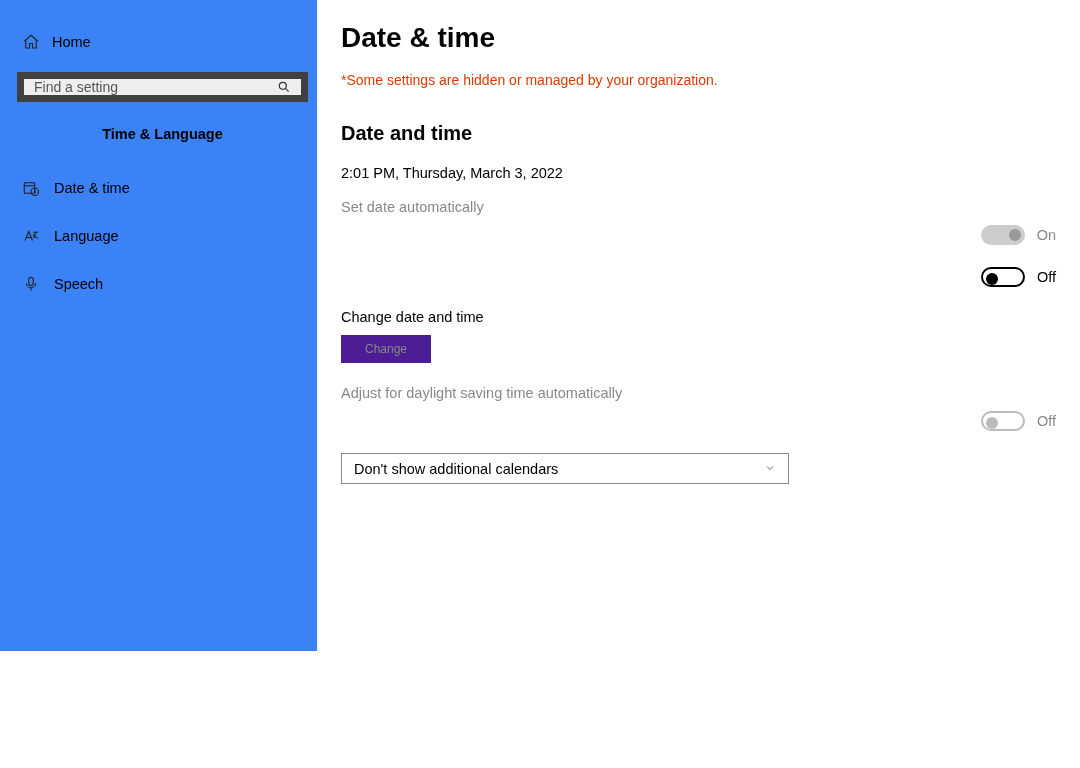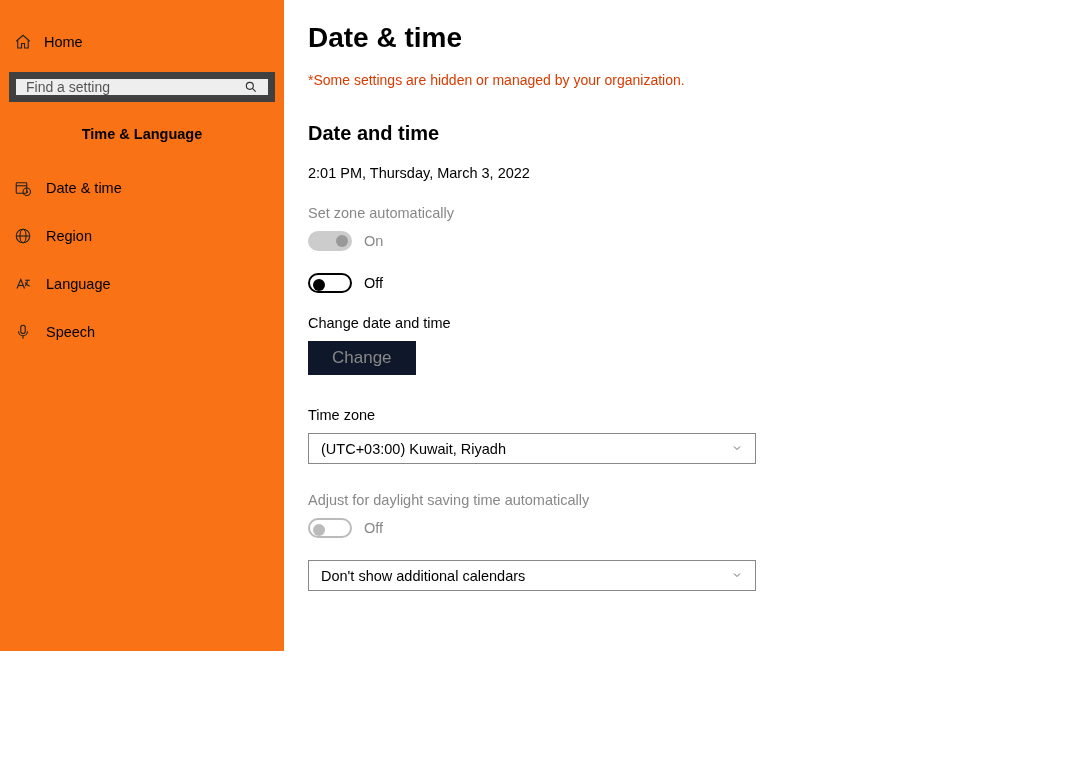--- a/index.html
+++ b/index.html
@@ -11,24 +11,25 @@
     width: 1080px;
     height: 768px;
     overflow: hidden;
   }
   .app {
     display: flex;
     height: 651px;
   }
   
   .sidebar {
-    width: 284px;
-    background: #f97316;
+    width: 317px;
+    background: #3b82f6;
     padding-top: 20px;
     flex-shrink: 0;
+    padding-left: 8px;
   }
   .sidebar-row {
     display: flex;
     align-items: center;
     height: 44px;
     padding-left: 14px;
     cursor: pointer;
   }
   .sidebar-row .icon {
     width: 18px;
@@ -100,32 +101,33 @@
     margin-bottom: 34px;
   }
   .section-heading {
     font-size: 20px;
     font-weight: 600;
     margin-bottom: 20px;
     margin-top: 28px;
   }
   .date-display {
     font-size: 14.5px;
-    margin-bottom: 24px;
+    margin-bottom: 18px;
   }
   .setting-block { margin-bottom: 22px; }
   .setting-label {
     font-size: 14.5px;
     margin-bottom: 10px;
   }
   .setting-label.disabled { color: #888; }
   .toggle-row {
     display: flex;
     align-items: center;
     gap: 12px;
+    justify-content: flex-end;
   }
   .toggle {
     width: 44px; height: 20px;
     border-radius: 10px;
     position: relative;
     cursor: pointer;
   }
   .toggle .thumb {
     width: 12px; height: 12px; border-radius: 50%;
     position: absolute; top: 4px;
@@ -143,23 +145,23 @@
   .toggle.off-disabled {
     border: 2px solid #bbb;
     background: #fff;
   }
   .toggle.off-disabled .thumb { left: 3px; background: #bbb; }
   .toggle-state { font-size: 14.5px; }
   .toggle-state.disabled { color: #888; }
   .btn {
     display: inline-block;
     padding: 7px 24px;
-    background: #0f172a;
+    background: #4c1d95;
     color: #888;
-    font-size: 17px;
+    font-size: 12px;
     border: none;
     cursor: not-allowed;
   }
   .select {
     width: 448px;
     height: 31px;
     border: 1px solid #888;
     display: flex;
     align-items: center;
     justify-content: space-between;
@@ -209,30 +211,20 @@
               <line x1="3" y1="9" x2="17" y2="9"></line>
               <circle cx="17" cy="17" r="5"></circle>
               <path d="M17 15v2l1.5 1"></path>
             </svg>
         </span>
         <span class="label">Date &amp; time</span>
       </div>
       <div class="nav-item">
         <span class="icon">
           <svg viewBox="0 0 24 24" stroke-width="1.5">
-              <circle cx="12" cy="12" r="9"></circle>
-              <ellipse cx="12" cy="12" rx="4" ry="9"></ellipse>
-              <line x1="3" y1="12" x2="21" y2="12"></line>
-            </svg>
-        </span>
-        <span class="label">Region</span>
-      </div>
-      <div class="nav-item">
-        <span class="icon">
-          <svg viewBox="0 0 24 24" stroke-width="1.5">
               <path d="M4 18L9 6l5 12"></path>
               <line x1="6" y1="14" x2="12" y2="14"></line>
               <path d="M15 7h6"></path>
               <path d="M18 7c0 4-3 8-3 8"></path>
               <path d="M15 10c1 3 6 5 6 5"></path>
             </svg>
         </span>
         <span class="label">Language</span>
       </div>
       <div class="nav-item">
@@ -248,21 +240,21 @@
     </div>
   </div>
 
   <div class="main">
     <div class="page-title">Date &amp; time</div>
     <div class="warning">*Some settings are hidden or managed by your organization.</div>
     <div class="section-heading">Date and time</div>
     <div class="date-display">2:01 PM, Thursday, March 3, 2022</div>
 
     <div class="setting-block">
-      <div class="setting-label disabled">Set zone automatically</div>
+      <div class="setting-label disabled">Set date automatically</div>
       <div class="toggle-row">
         <div class="toggle on-disabled">
             <div class="thumb"></div>
           </div>
         <span class="toggle-state disabled">On</span>
       </div>
     </div>
 
     <div class="setting-block">
       <div class="toggle-row">
@@ -271,31 +263,20 @@
           </div>
         <span class="toggle-state">Off</span>
       </div>
     </div>
 
     <div class="setting-block">
       <div class="setting-label">Change date and time</div>
       <button class="btn">Change</button>
     </div>
 
-    <div class="setting-block tz-block">
-      <div class="setting-label">Time zone</div>
-      <div class="select">
-        <span class="value">(UTC+03:00) Kuwait, Riyadh</span>
-        <span class="chev">
-          <svg viewBox="0 0 24 24">
-              <polyline points="6 9 12 15 18 9"></polyline>
-            </svg>
-        </span>
-      </div>
-    </div>
 
     <div class="setting-block">
       <div class="setting-label disabled">Adjust for daylight saving time automatically</div>
       <div class="toggle-row">
         <div class="toggle off-disabled">
             <div class="thumb"></div>
           </div>
         <span class="toggle-state disabled">Off</span>
       </div>
     </div>

